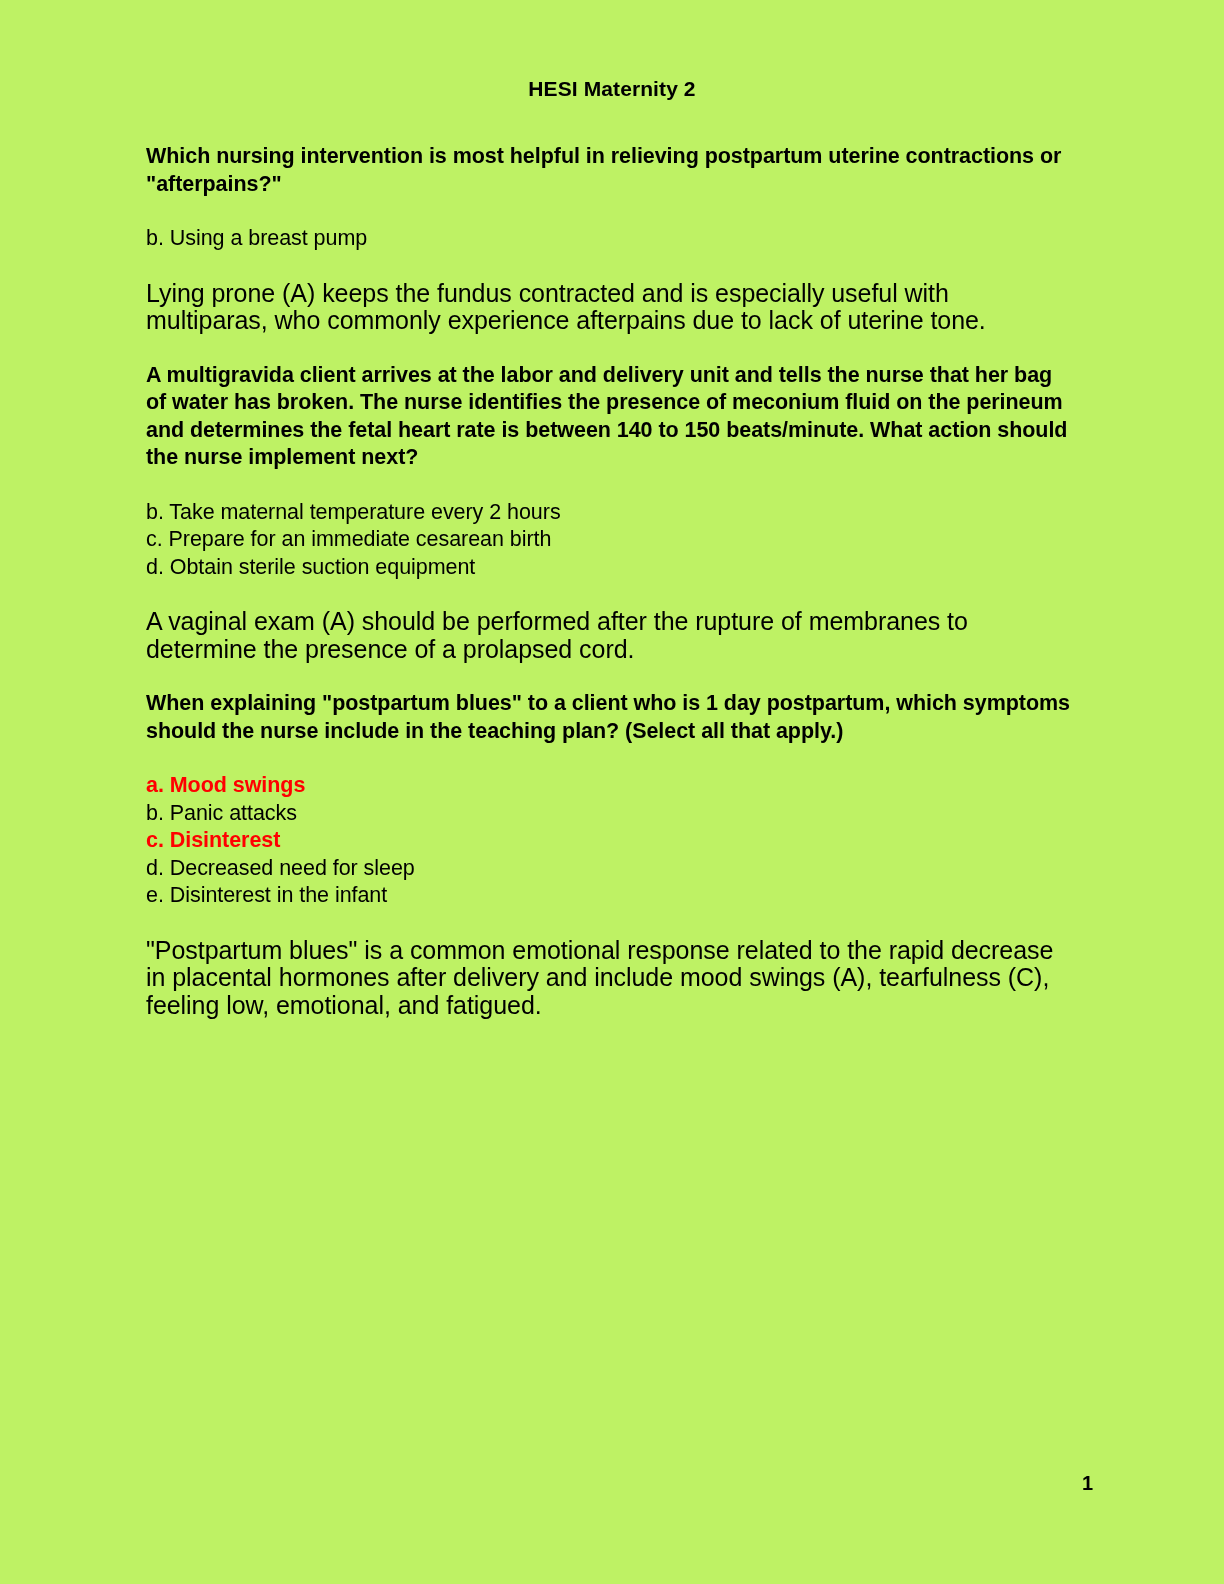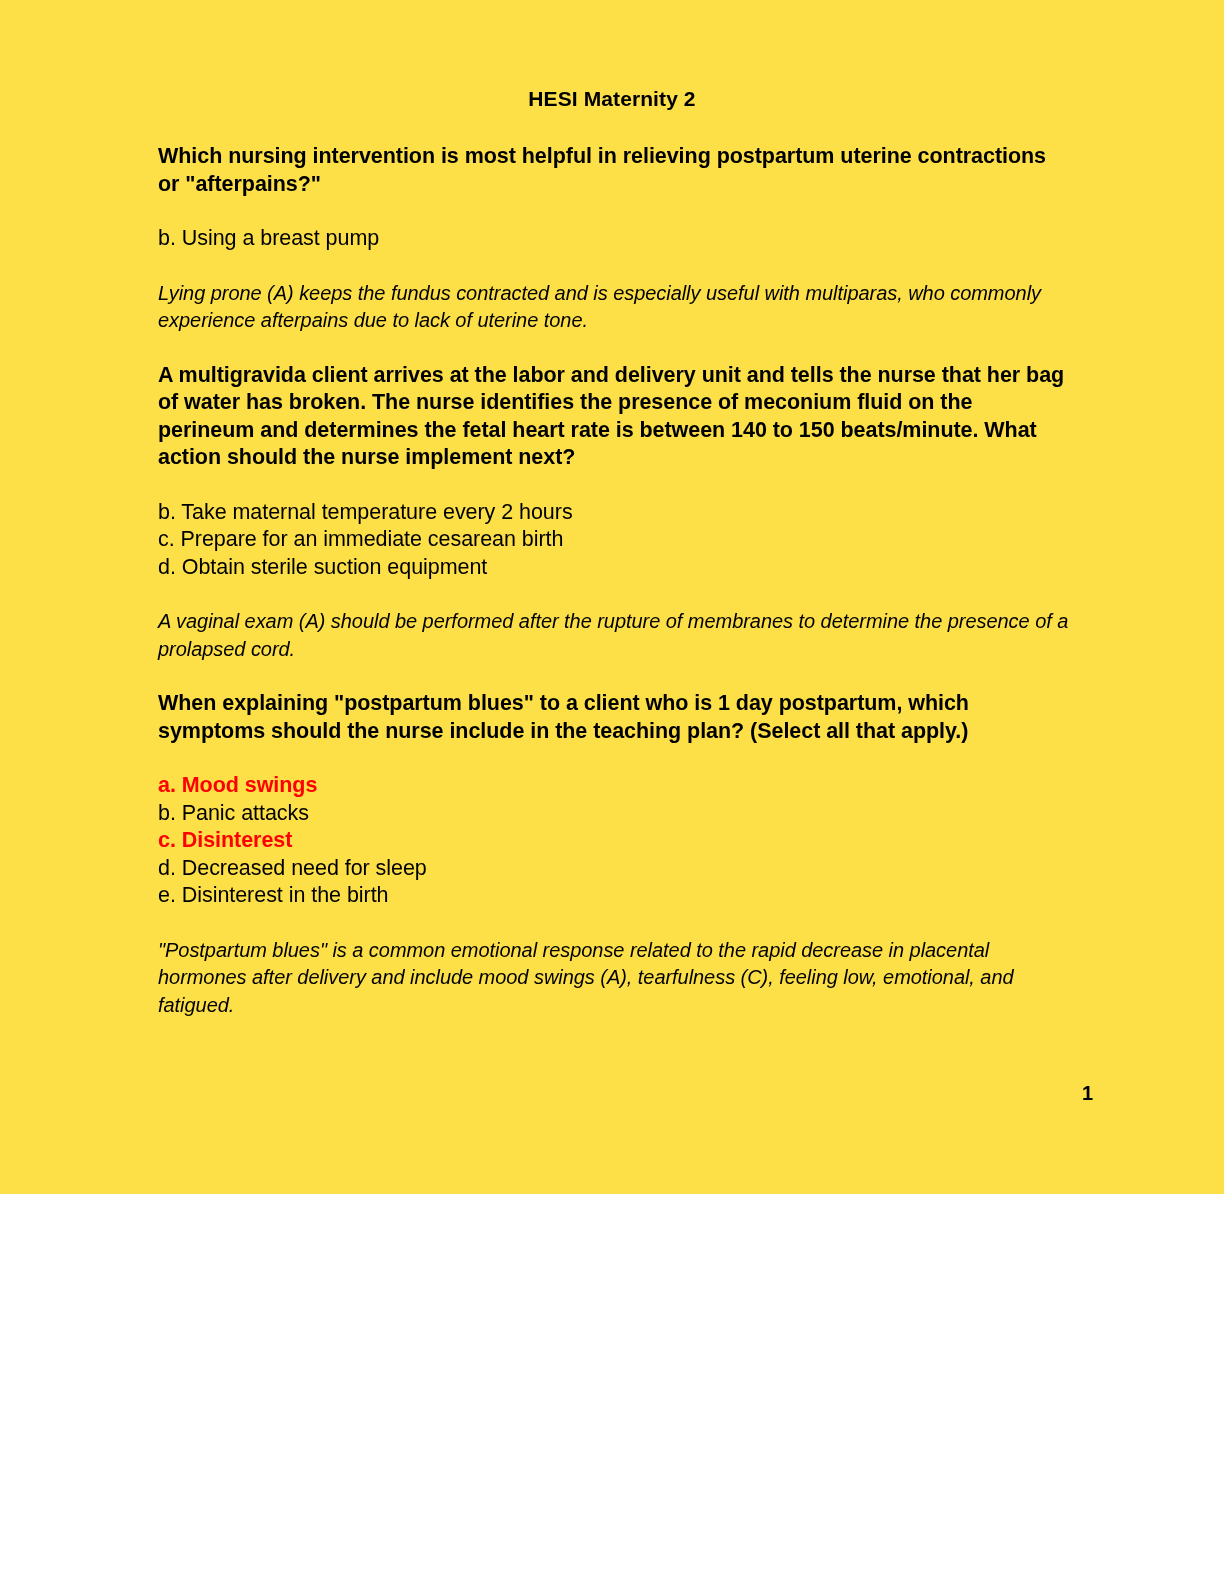--- a/index.html
+++ b/index.html
@@ -12,45 +12,45 @@
     height: 1584px;
     font-family: "Liberation Sans", sans-serif;
     color: #000000;
     position: relative;
     overflow: hidden;
   }
 
   .page {
     position: relative;
     width: 1224px;
-    height: 1194px;
+    height: 1584px;
     box-sizing: border-box;
-    padding: 12px;
-    background: #fde047;
+    padding: 2px;
+    background: #bef264;
   }
 
   .doc-title {
     text-align: center;
     font-size: 21px;
     font-weight: bold;
     letter-spacing: 0.1px;
     margin: 0;
     padding-top: 74px;
     line-height: 26px;
   }
 
   .content {
     position: absolute;
     left: 142px;
     top: 143px;
     width: 930px;
   }
 
   .qblock {
-    margin: 0 0 0 16px;
+    margin: 0 0 0 4px;
   }
 
   .stem {
     font-size: 21.5px;
     font-weight: bold;
     line-height: 27.5px;
     margin: 0;
     letter-spacing: -0.05px;
   }
 
@@ -68,22 +68,21 @@
     letter-spacing: -0.05px;
     white-space: pre;
   }
 
   .option.correct {
     color: #FF0000;
     font-weight: bold;
   }
 
   .rationale {
-    font-size: 20px;
-    font-style: italic;
+    font-size: 25px;
     line-height: 27.5px;
     margin: 0;
     letter-spacing: -0.05px;
   }
 
   .gap-sm { height: 27px; }
   .gap-md { height: 27px; }
   .gap-lg { height: 27px; }
 
   .page-number {
@@ -131,21 +130,21 @@
     <div class="gap-lg"></div>
 
     <div class="qblock">
       <p class="stem">When explaining "postpartum blues" to a client who is 1 day postpartum, which symptoms should the nurse include in the teaching plan? (Select all that apply.)</p>
       <div class="gap-sm"></div>
       <div class="options">
         <div class="option correct">a. Mood swings</div>
         <div class="option">b. Panic attacks</div>
         <div class="option correct">c. Disinterest</div>
         <div class="option">d. Decreased need for sleep</div>
-        <div class="option">e. Disinterest in the birth</div>
+        <div class="option">e. Disinterest in the infant</div>
       </div>
       <div class="gap-md"></div>
       <p class="rationale">"Postpartum blues" is a common emotional response related to the rapid decrease in placental hormones after delivery and include mood swings (A), tearfulness (C), feeling low, emotional, and fatigued.</p>
     </div>
 
   </div>
 
   <div class="page-number">1</div>
 
 </div>

